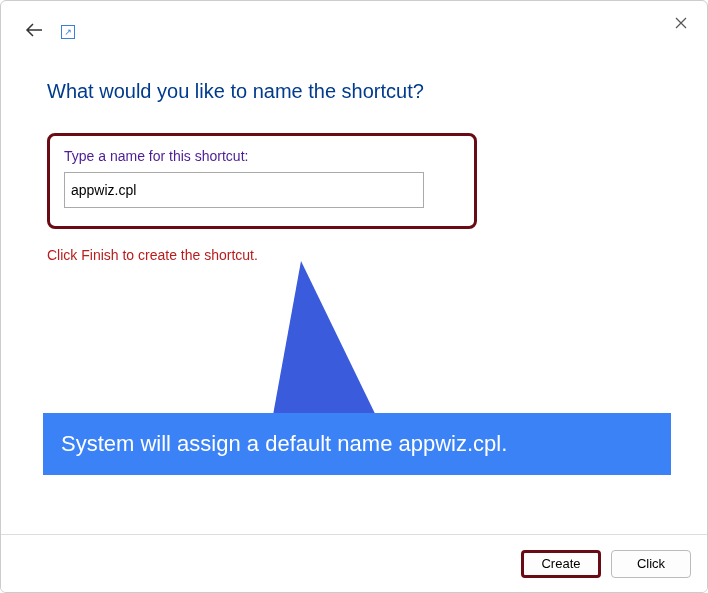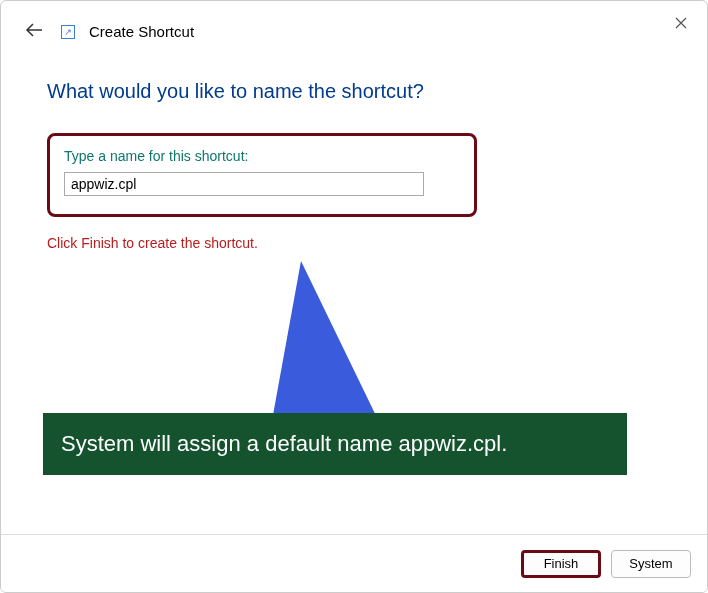--- a/index.html
+++ b/index.html
@@ -68,48 +68,48 @@
     }
     .highlight-box {
       border: 3px solid #6a0a14;
       border-radius: 8px;
       padding: 12px 14px 18px 14px;
       width: 430px;
       margin-bottom: 18px;
     }
     .field-label {
       font-size: 14px;
-      color: #0f766e;
+      color: #4c1d95;
       margin-bottom: 8px;
     }
     .text-input {
       width: 360px;
-      height: 24px;
+      height: 36px;
       border: 1px solid #aaa;
       padding: 2px 6px;
       font-size: 14px;
       font-family: inherit;
       outline: none;
     }
     .instruction-text {
       font-size: 14px;
       color: #b91c1c;
       margin-top: 16px;
     }
     .callout-triangle {
       position: absolute;
       top: 260px;
       left: 270px;
     }
     .annotation-box {
       position: absolute;
       top: 412px;
       left: 42px;
-      width: 584px;
-      background: #14532d;
+      width: 628px;
+      background: #3b82f6;
       color: #fff;
       font-size: 22px;
       padding: 18px 18px;
       text-align: left;
     }
     .footer {
       position: absolute;
       bottom: 0;
       left: 0;
       right: 0;
@@ -151,21 +151,20 @@
     </svg>
 </div>
 
 <div class="header">
   <span class="back-arrow">
     <svg width="18" height="14" viewBox="0 0 18 14">
         <path d="M8 1 L2 7 L8 13 M2 7 L17 7" stroke="#333" stroke-width="1.5" fill="none"></path>
       </svg>
   </span>
   <span class="shortcut-icon">↗</span>
-  <span class="page-title">Create Shortcut</span>
 </div>
 
 <div class="content">
   <h2 class="main-heading">What would you like to name the shortcut?</h2>
 
   <div class="highlight-box">
     <div class="field-label">Type a name for this shortcut:</div>
     <input type="text" class="text-input" value="appwiz.cpl" style="">
   </div>
 
@@ -179,15 +178,15 @@
 <div class="annotation-box">
   <span>System will assign a default name appwiz.cpl.</span>
 </div>
 
 <svg class="arrow-anno" width="120" height="20">
   <line x1="0" y1="10" x2="100" y2="10" stroke="#6a0a14" stroke-width="3"></line>
   <polygon points="100,4 114,10 100,16" fill="#6a0a14"></polygon>
 </svg>
 
 <div class="footer">
-  <button class="btn finish">Finish</button>
-  <button class="btn">System</button>
+  <button class="btn finish">Create</button>
+  <button class="btn">Click</button>
 </div>
 
 </body></html>

